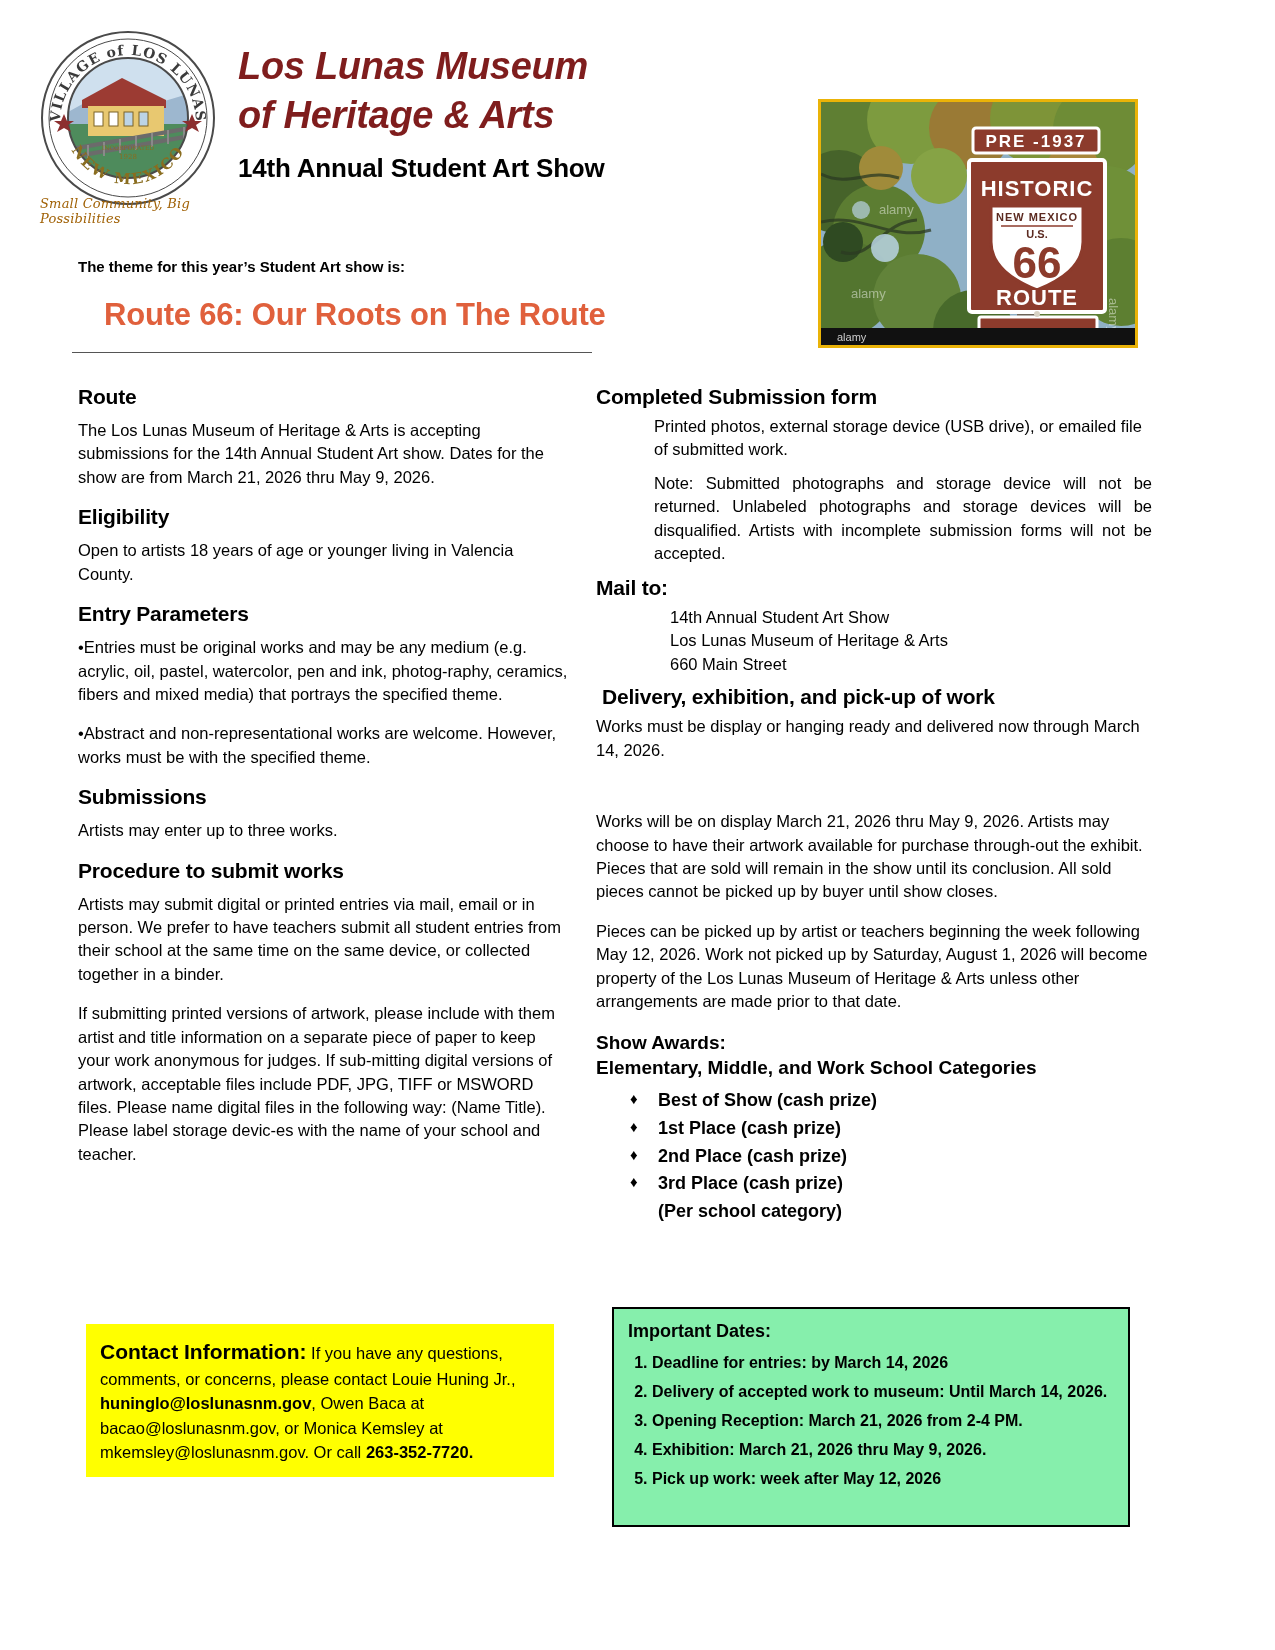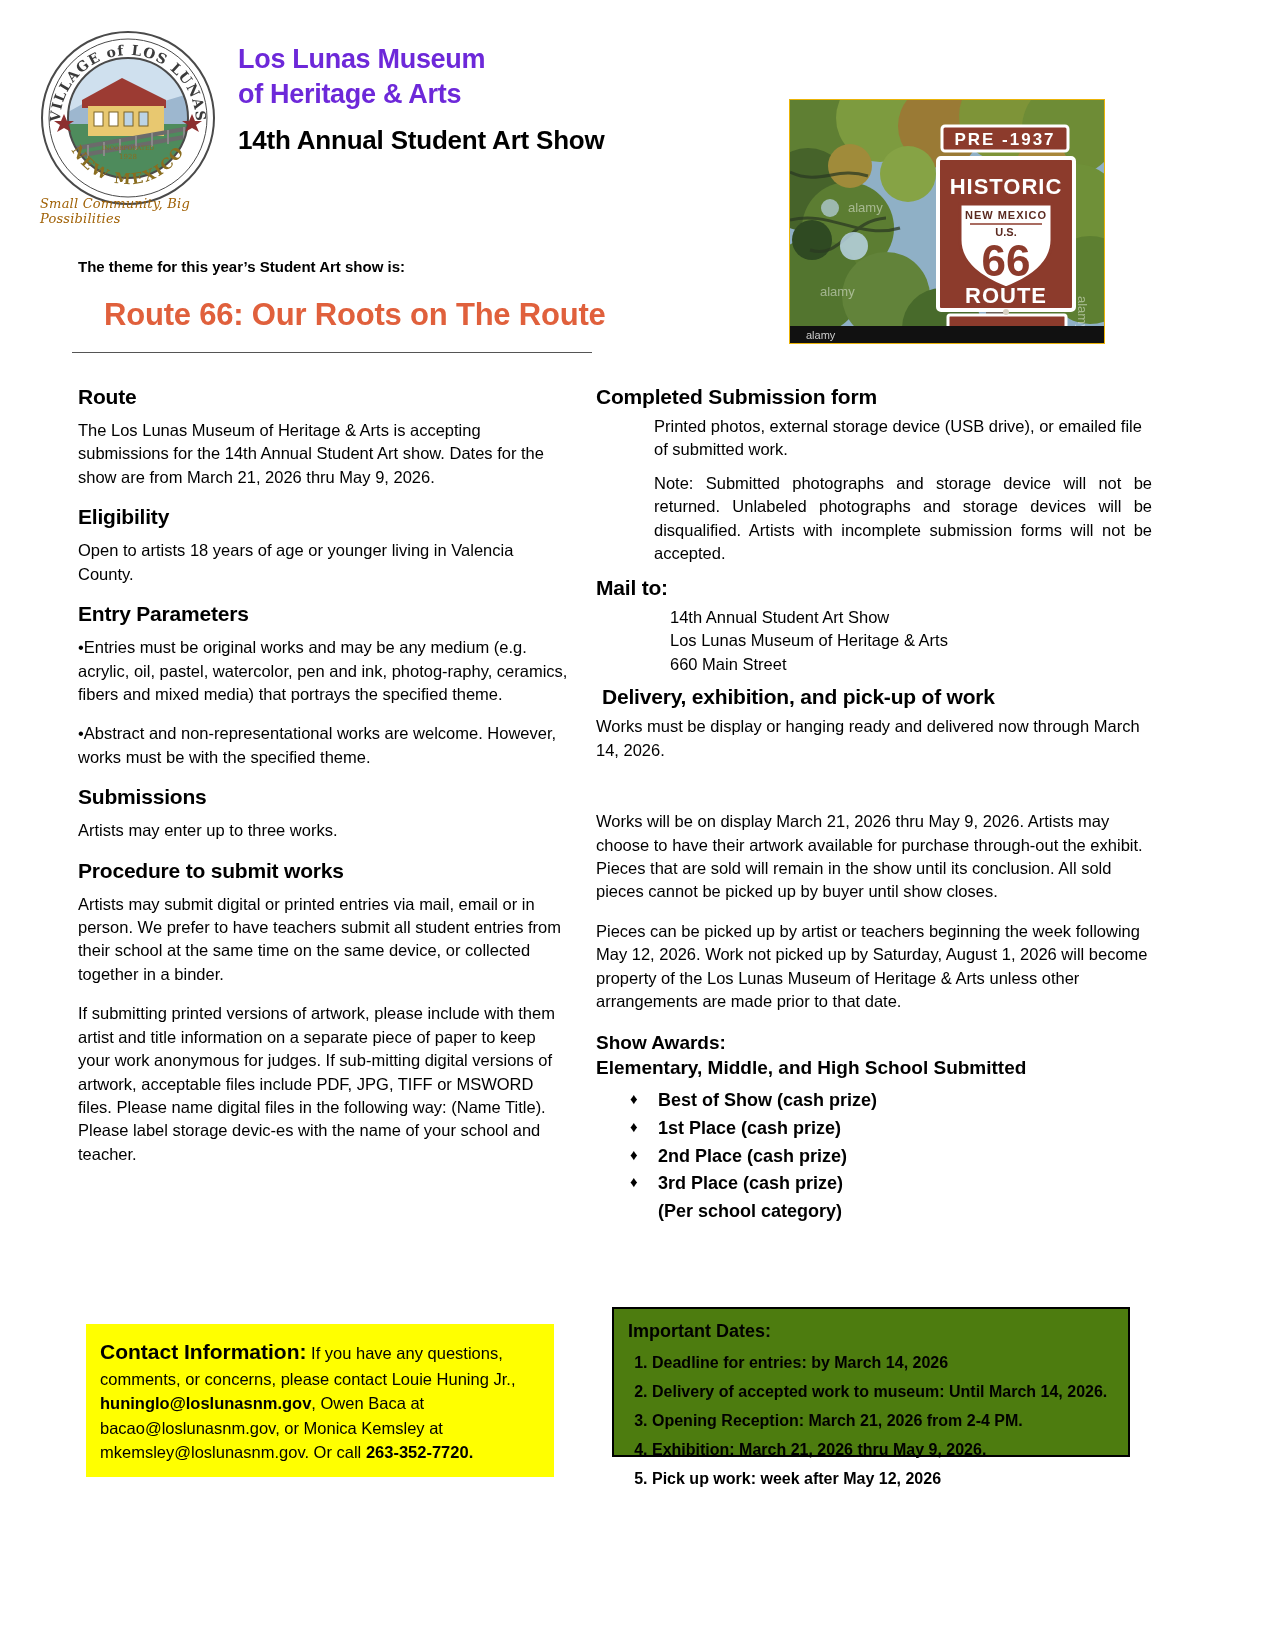--- a/index.html
+++ b/index.html
@@ -46,25 +46,26 @@
     color: #a16207;
     letter-spacing: .2px;
   }
   .title-block {
     position: absolute;
     left: 238px;
     top: 42px;
     width: 520px;
   }
   .title-line {
-    color: #6d28d9;
-    font-weight: bold;
-    font-size: 27px;
+    color: #7f1d1d;
+    font-weight: bold;
+    font-size: 38px;
     line-height: 1.28;
     letter-spacing: -0.3px;
+    font-style: italic;
   }
   .subtitle {
     margin-top: 14px;
     font-size: 26px;
     font-weight: bold;
     color: #000;
     letter-spacing: -0.2px;
   }
   .theme-label {
     position: absolute;
@@ -86,25 +87,25 @@
     position: absolute;
     left: 72px;
     top: 352px;
     width: 520px;
     border-top: 1px solid #555;
   }
 
   
   .photo {
     position: absolute;
-    left: 789px;
+    left: 818px;
     top: 99px;
     width: 314px;
     height: 243px;
-    border: 1px solid #eab308;
+    border: 3px solid #eab308;
     overflow: hidden;
     background: #eab308;
   }
   .photo svg { display: block; }
 
   
   .columns {
     position: absolute;
     top: 385px;
     left: 0;
@@ -197,22 +198,22 @@
     padding-left: 62px;
     line-height: 1.55;
   }
 
   
   .dates-box {
     position: absolute;
     left: 612px;
     top: 1307px;
     width: 518px;
-    height: 150px;
-    background: #4d7c0f;
+    height: 220px;
+    background: #86efac;
     border: 2px solid #000;
     box-sizing: border-box;
     padding: 12px 14px 10px 14px;
   }
   .dates-title {
     font-size: 18px;
     font-weight: bold;
     margin-bottom: 10px;
   }
   ol.dates {
@@ -395,21 +396,21 @@
         <div>660 Main Street</div>
       </div>
 
       <h2 class="sec tight" style="margin-top:8px; margin-left:6px;">Delivery, exhibition, and pick-up of work</h2>
       <p class="body" style="margin-bottom:48px;">  Works must be display or hanging ready and delivered now through March 14, 2026.</p>
 
       <p class="body">Works will be on display March 21, 2026 thru May 9, 2026. Artists may choose to have their artwork available for purchase through-out the exhibit.  Pieces that are sold will remain in the show until its conclusion.  All sold pieces cannot be picked up by buyer until show closes.</p>
       <p class="body">Pieces  can be picked up by artist or teachers beginning the week following May 12, 2026. Work not picked up by Saturday, August 1, 2026 will become property of the Los Lunas Museum of Heritage &amp; Arts unless other arrangements are made prior to that date.</p>
 
       <div class="awards-head">Show Awards:</div>
-      <div class="awards-head">Elementary, Middle, and High School Submitted</div>
+      <div class="awards-head">Elementary, Middle, and Work School Categories</div>
       <ul class="awards">
         <li>
           <span class="dia">♦</span>
           <span>Best of Show (cash prize)</span>
         </li>
         <li>
           <span class="dia">♦</span>
           <span>1st Place (cash prize)</span>
         </li>
         <li>

